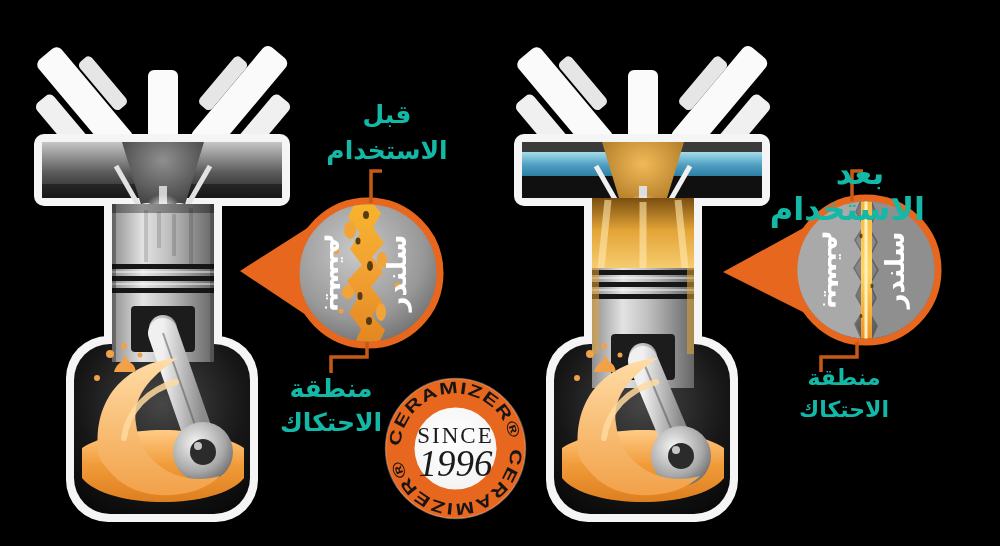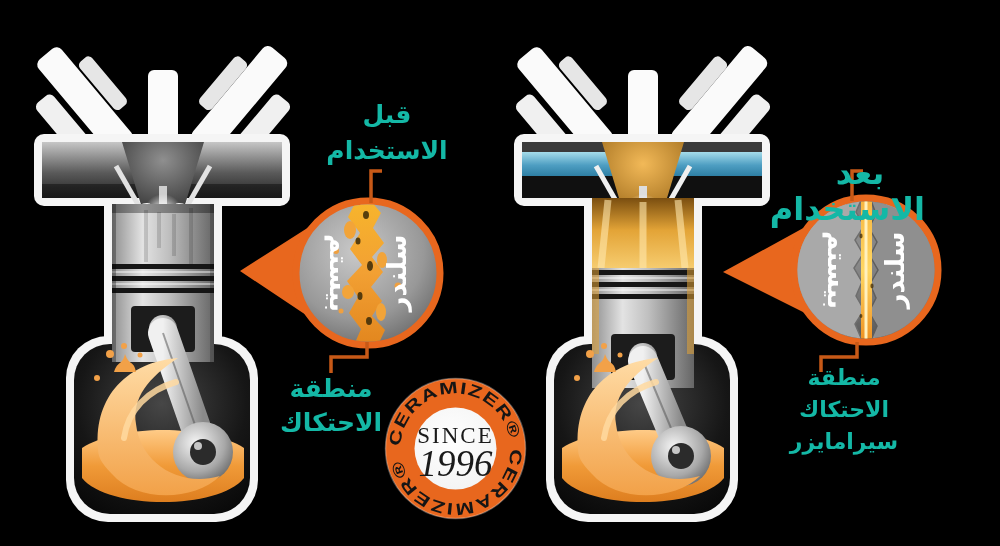--- a/index.html
+++ b/index.html
@@ -353,21 +353,20 @@
   </div>
 
   <div class="lbl lbl-bot-left">
     <div>منطقة</div>
     <div>الاحتكاك</div>
   </div>
 
   <div class="lbl lbl-bot-right">
     <div>منطقة</div>
     <div>الاحتكاك</div>
-    <div>سيرامايزر</div>
   </div>
 
   <svg class="abs" style="left:383px;top:376px" width="145" height="145" viewBox="0 0 145 145">
     <defs>
       <radialGradient id="badgeWhite" cx="0.45" cy="0.4" r="0.75">
         <stop offset="0" stop-color="#FFFFFF"></stop>
           <stop offset="0.8" stop-color="#F4F4F4"></stop>
           <stop offset="1" stop-color="#D8D8D8"></stop>
       </radialGradient>
       <path id="ringPath" d="M 17.5 72.5 a 55 55 0 1 1 110 0 a 55 55 0 1 1 -110 0"></path>

